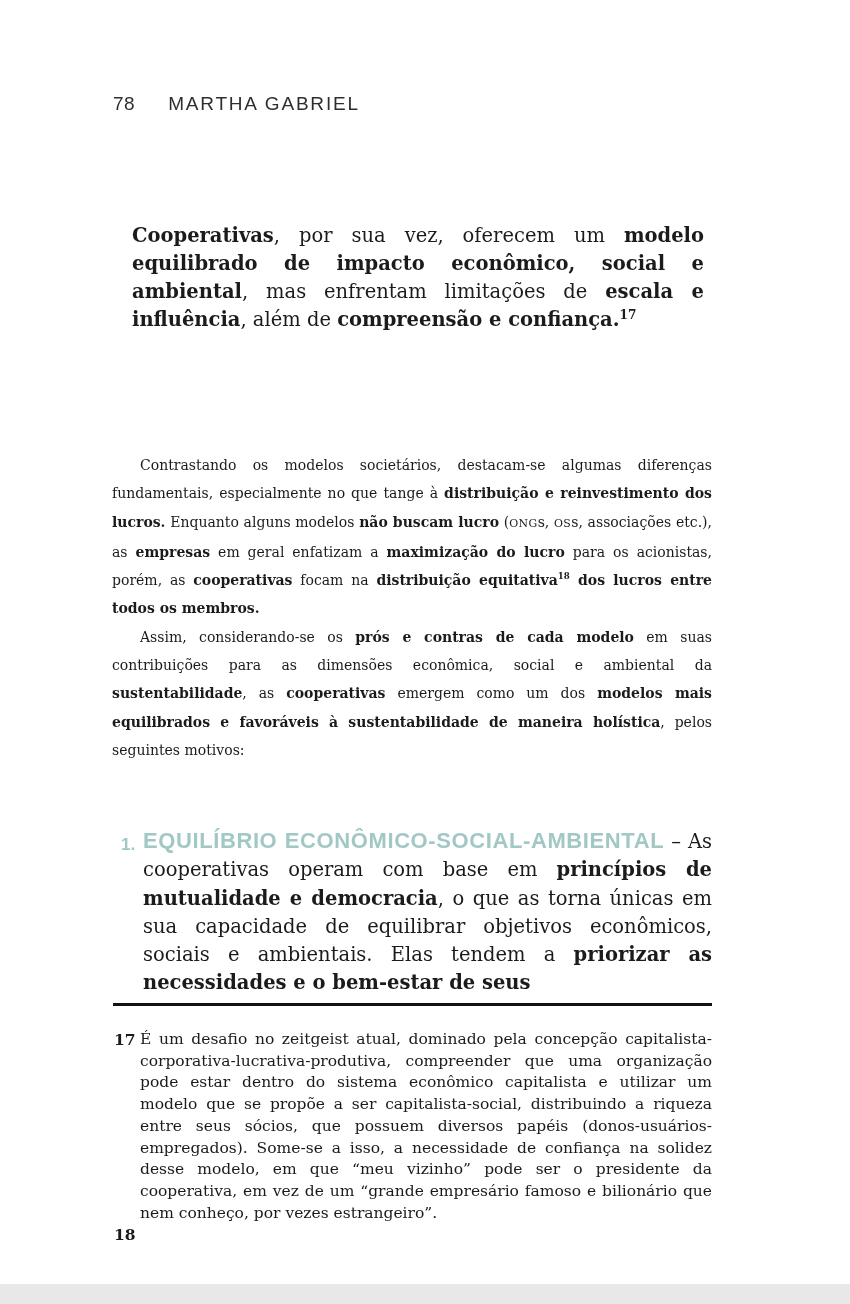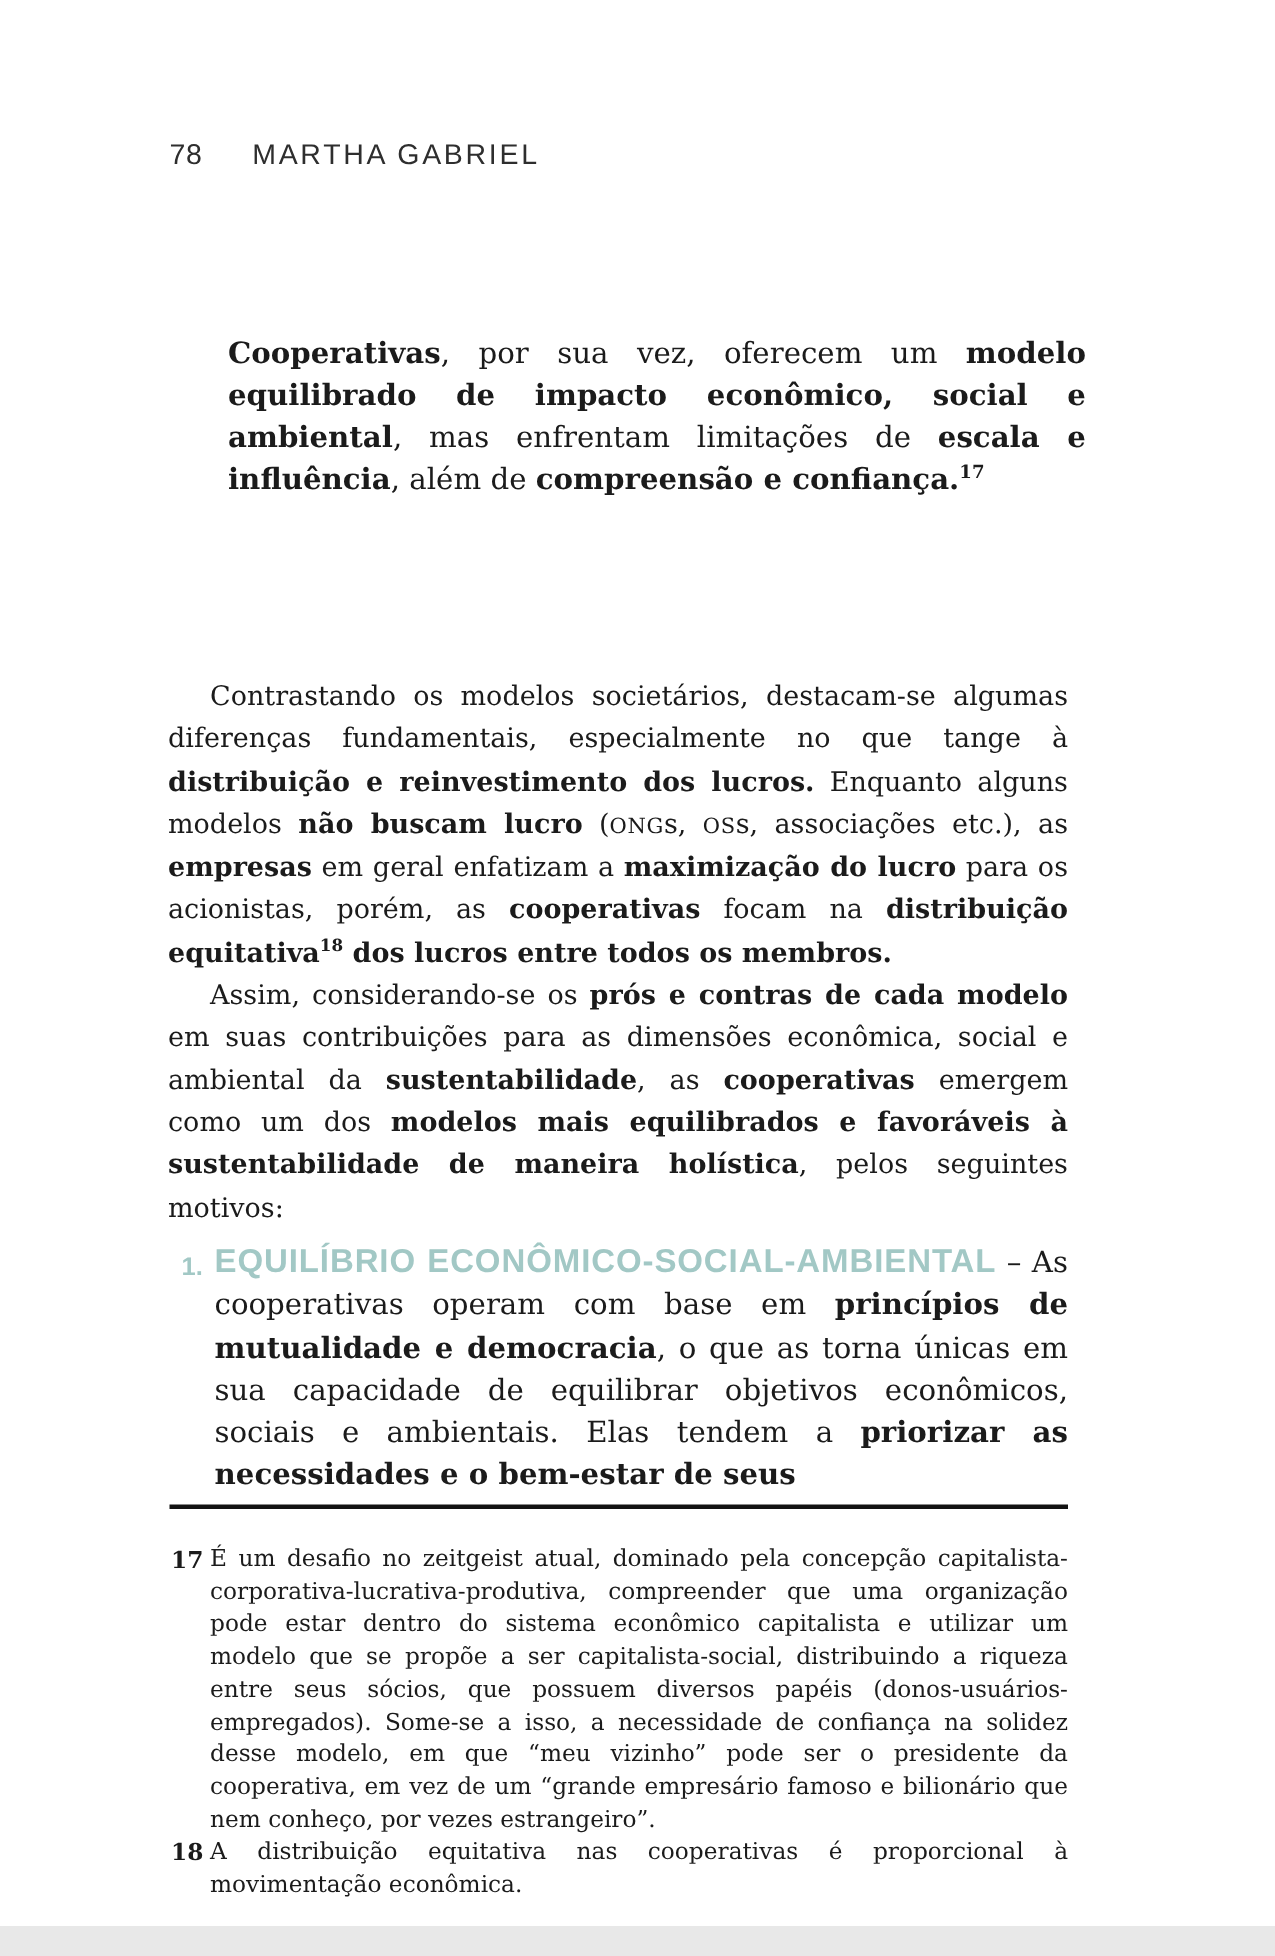--- a/index.html
+++ b/index.html
@@ -16,33 +16,33 @@
   .header{
     position:absolute;left:113px;top:93px;
     display:flex;align-items:baseline;
     font-family:"Liberation Sans", sans-serif;
     font-size:19px;color:#2e2e2e;
   }
   .page-number{letter-spacing:0.5px;}
   .running-head{margin-left:33px;letter-spacing:1.8px;}
   
   .quotes{
-    position:absolute;left:152px;top:202px;width:572px;
+    position:absolute;left:132px;top:202px;width:572px;
   }
   .quote{
     font-size:19.5px;line-height:28.3px;
     text-align:justify;
   }
   .quote + .quote{margin-top:29px;}
   
   .body-text{
     position:absolute;left:112px;top:451px;width:600px;
   }
   .para{
-    font-size:18px;line-height:28.3px;
+    font-size:14px;line-height:28.3px;
     text-align:justify;text-indent:28px;
     margin:0;
   }
   
   .list{
     position:absolute;left:112px;top:827px;width:600px;
   }
   .list-item{
     position:relative;padding-left:31px;
     font-size:19.5px;line-height:28.3px;
@@ -104,17 +104,16 @@
   </div>
 
   <div class="footnotes">
     <div class="fn-rule"></div>
     <div class="footnote">
       <span class="fn-num">17</span>
       <span>É um desafio no zeitgeist atual, dominado pela concepção capitalista-corporativa-lucrativa-produtiva, compreender que uma organização pode estar dentro do sistema econômico capitalista e utilizar um modelo que se propõe a ser capitalista-social, distribuindo a riqueza entre seus sócios, que possuem diversos papéis (donos-usuários-empregados). Some-se a isso, a necessidade de confiança na solidez desse modelo, em que “meu vizinho” pode ser o presidente da cooperativa, em vez de um “grande empresário famoso e bilionário que nem conheço, por vezes estrangeiro”.</span>
     </div>
     <div class="footnote">
       <span class="fn-num">18</span>
-      <span>A distribuição equitativa nas cooperativas é proporcional à movimentação econômica.</span>
     </div>
   </div>
 
 </div>
 
 </body></html>

